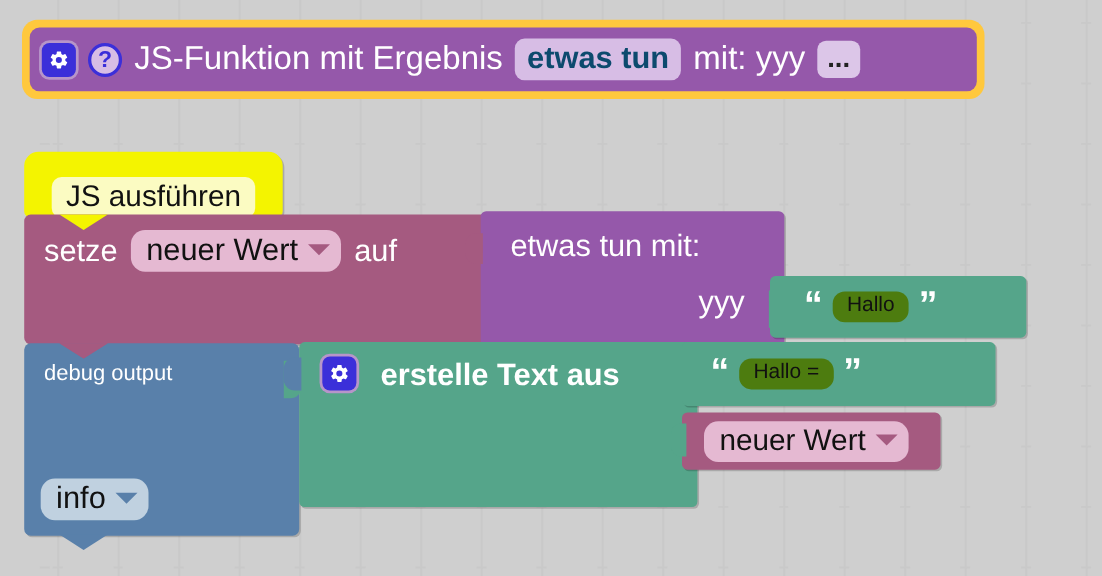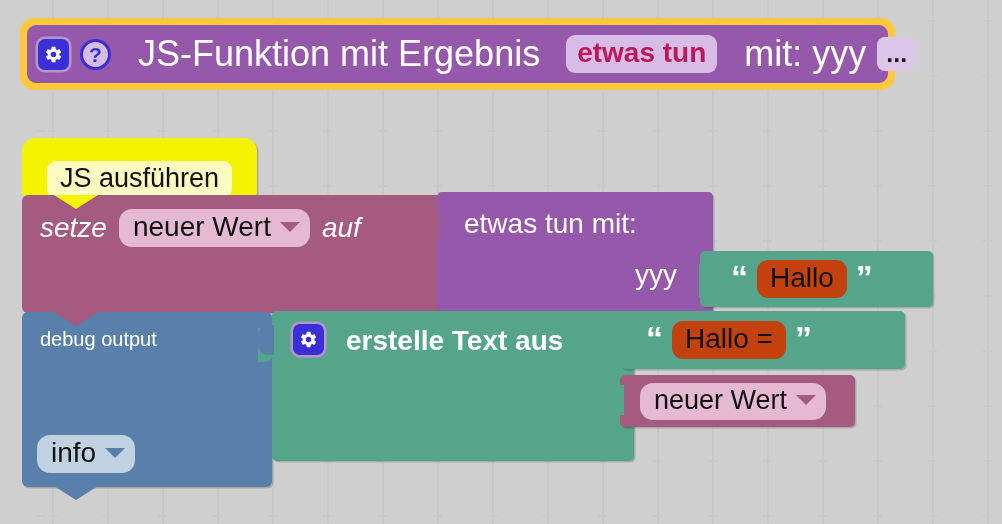--- a/index.html
+++ b/index.html
@@ -69,29 +69,28 @@
     width: 31px; height: 31px;
     border-radius: 50%;
     background: #d7bde5;
     border: 3px solid #3b2fd9;
     color: #3b2fd9;
     font-size: 21px; font-weight: bold;
     display: flex; align-items: center; justify-content: center;
     flex: 0 0 auto; line-height: 1;
   }
   .def-label {
-    color: #ffffff; font-size: 36px; white-space: nowrap; margin-left: 16px;
+    color: #ffffff; font-size: 30px; white-space: nowrap;
   }
   .def-field {
-    background: #d7bde5; color: #be185d;
+    background: #d7bde5; color: #0c4a6e;
     font-size: 28px; font-weight: 600;
     border-radius: 9px;
     padding: 2px 11px 4px;
     white-space: nowrap;
-    margin-left: 15px;
   }
   .def-ellipsis {
     background: #dcc6e8; color: #222;
     font-size: 25px; font-weight: 700;
     border-radius: 8px;
     padding: 0 9px 9px;
     line-height: 0.7;
     display: flex; align-items: flex-end;
     height: 34px;
   }
@@ -138,21 +137,21 @@
   }
   #setze .notch-out {
     position: absolute; left: 32px; bottom: -13px;
     width: 0; height: 0;
     border-left: 22px solid transparent;
     border-right: 22px solid transparent;
     border-top: 14px solid #a55a80;
     z-index: 2;
   }
   .row1 { position: absolute; left: 18px; top: 14px; display: flex; align-items: center; gap: 12px; }
-  .stmt-label { color: #fff; font-size: 28px; white-space: nowrap; font-style: italic; }
+  .stmt-label { color: #fff; font-size: 28px; white-space: nowrap; }
   .dd-field {
     background: #e5b9d2; color: #111;
     font-size: 28px; border-radius: 13px;
     padding: 2px 10px 4px 14px;
     display: flex; align-items: center; gap: 9px;
     white-space: nowrap;
   }
   .dd-arrow {
     width: 0; height: 0;
     border-left: 10px solid transparent;
@@ -190,22 +189,22 @@
     background: #55a58a;
     border-radius: 5px;
     display: flex; align-items: center; gap: 9px;
     padding-left: 31px;
     box-shadow: 1.5px 1.5px 0 0 rgba(0,0,0,.18);
   }
   .qmark { color: #fff; font-size: 34px; font-weight: 700; line-height: 1; }
   .qopen { transform: translateY(-2px); }
   .qclose { transform: translateY(-2px); }
   .str-field {
-    background: #c2410c; color: #111;
-    font-size: 28px; border-radius: 11px;
+    background: #4d7c0f; color: #111;
+    font-size: 19px; border-radius: 11px;
     padding: 2px 13px 4px; white-space: nowrap;
   }
 
   
   #debug {
     left: 22px; top: 312px;
     width: 250px; height: 175px;
     background: #5980aa;
     border-radius: 6px;
     box-shadow: 1.5px 1.5px 0 0 rgba(0,0,0,.18);

